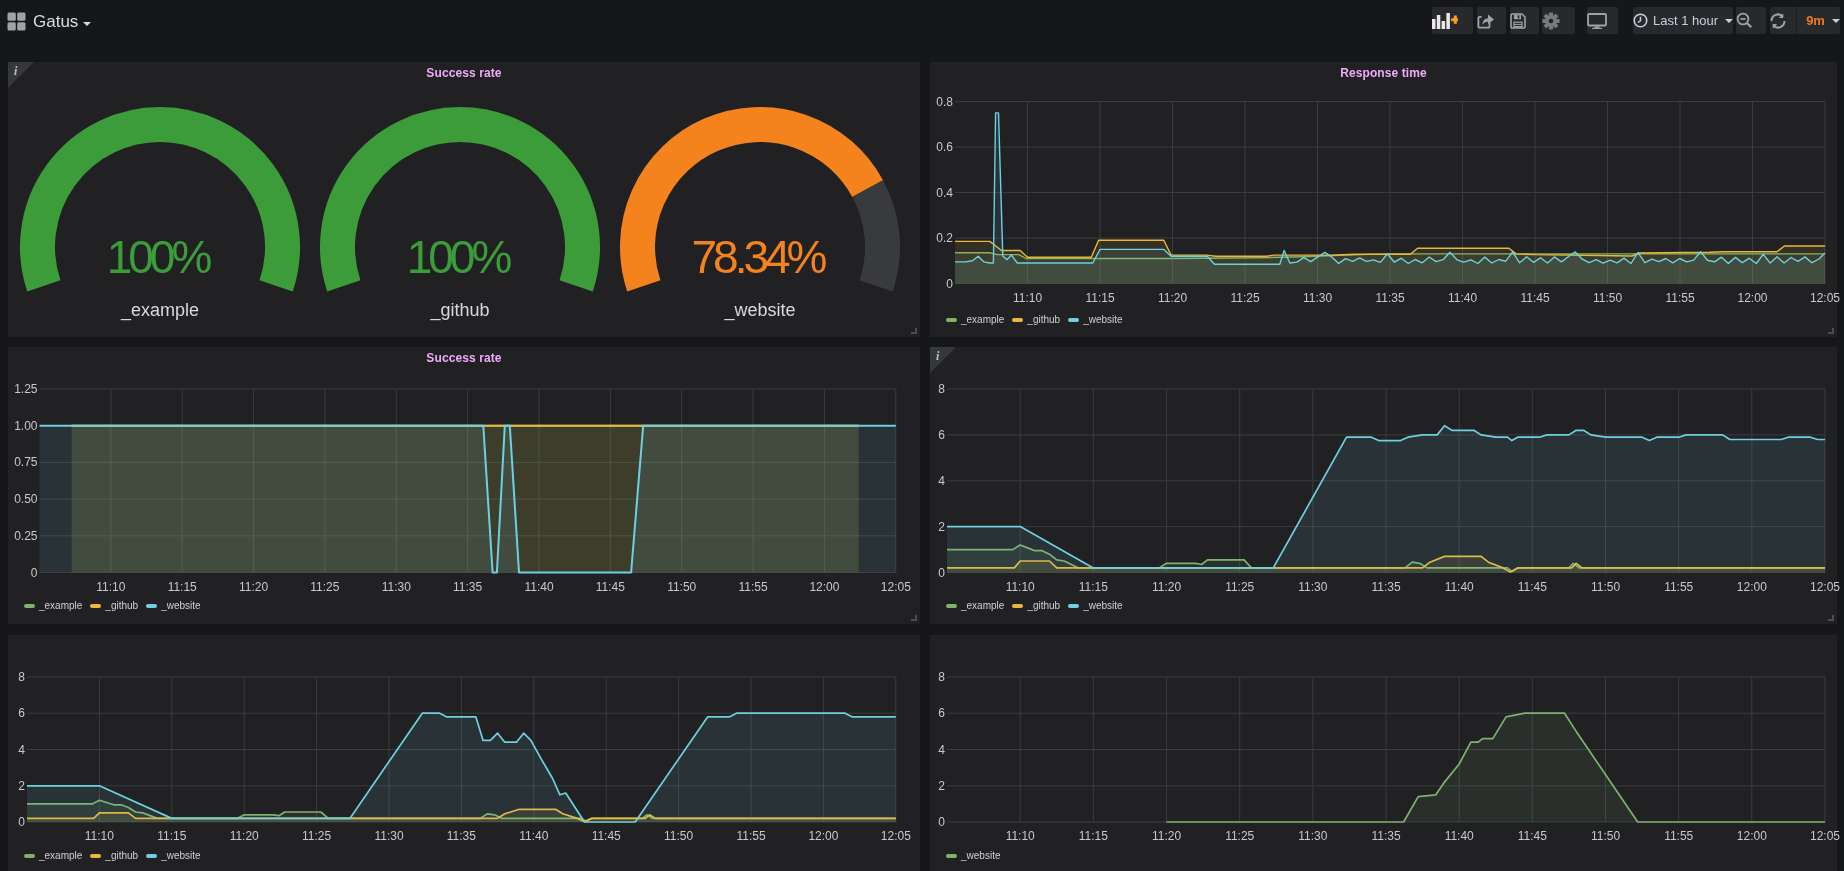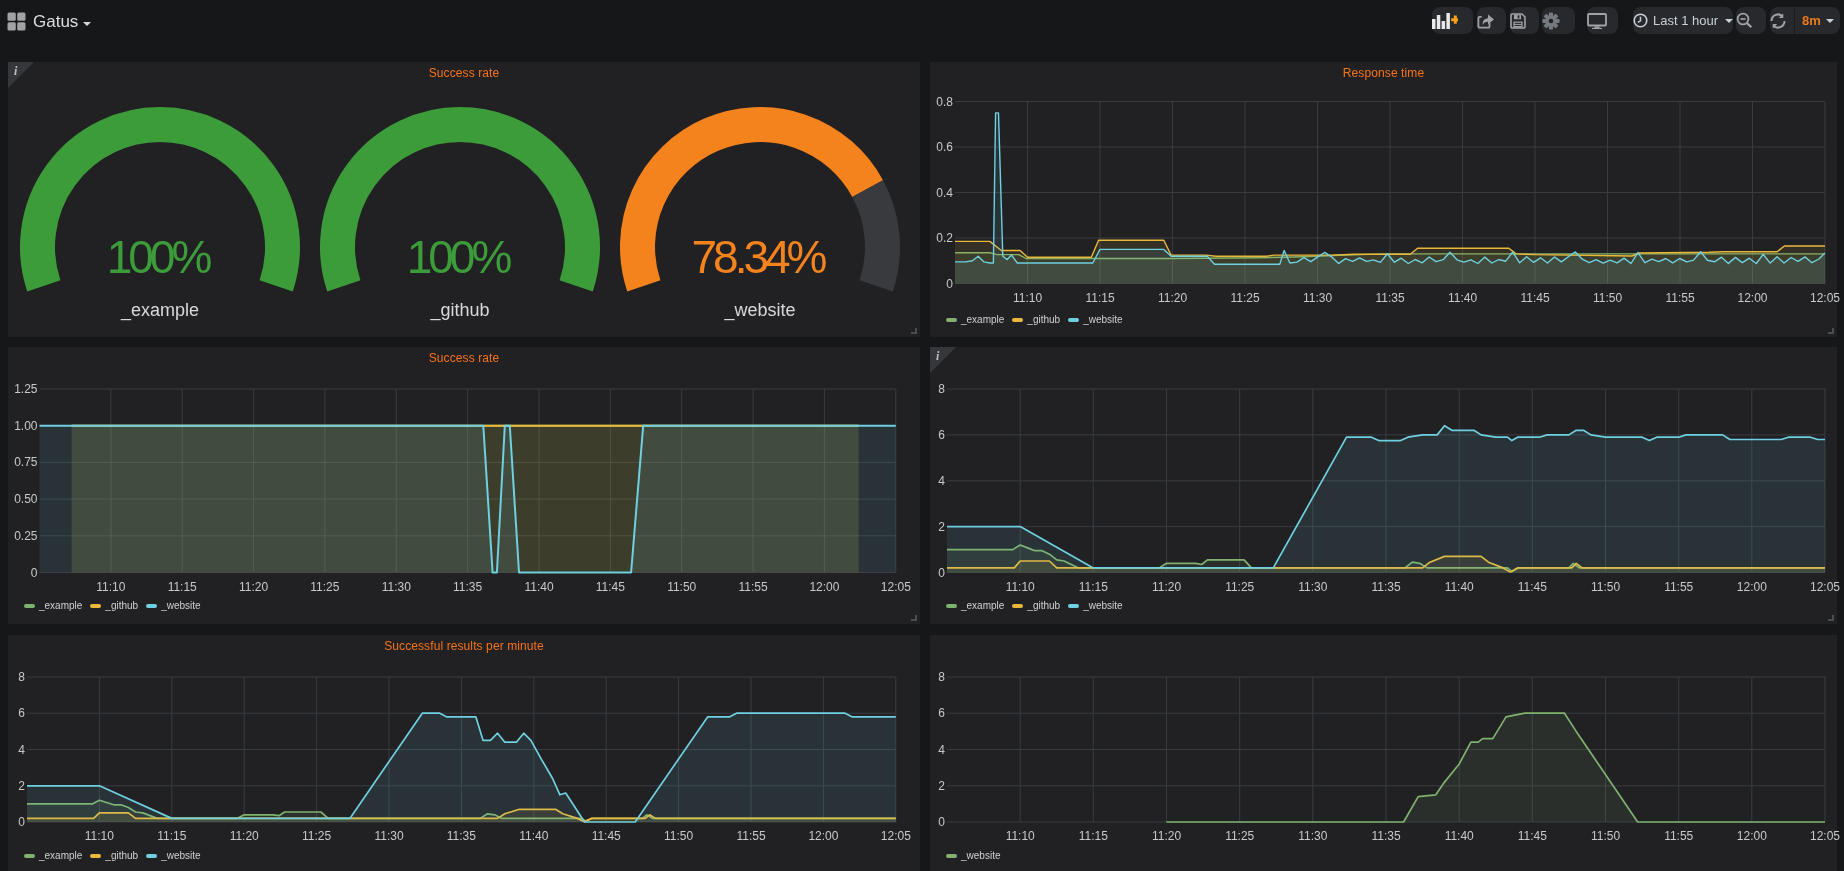--- a/index.html
+++ b/index.html
@@ -4,25 +4,25 @@
 * { margin:0; padding:0; box-sizing:border-box; }
 html,body { width:1844px; height:871px; background:#161719; overflow:hidden;
   font-family:"Liberation Sans", sans-serif; }
 .navbar { position:absolute; left:0; top:0; width:1540px; height:52px; }
 .brand { position:absolute; left:7px; top:12px; }
 .brandtxt { position:absolute; left:33px; top:12px; font-size:17px; color:#dcdde0; }
 .caret { display:inline-block; width:0; height:0; border-left:4px solid transparent;
   border-right:4px solid transparent; border-top:4.5px solid #c7d0d9; vertical-align:middle; }
 .brandcaret { position:absolute; left:83px; top:22px; }
 .brandcaret span { display:block; }
-.btn { position:absolute; top:7px; height:27px; background:#28292d; border-radius:8px;
-  display:flex; align-items:center; justify-content:flex-start; color:#c7d0d9; font-size:13px; white-space:nowrap; }
+.btn { position:absolute; top:7px; height:27px; background:#28292d; border-radius:2px;
+  display:flex; align-items:center; justify-content:space-between; color:#c7d0d9; font-size:13px; white-space:nowrap; }
 .panel { position:absolute; background:#212124; }
 .ptitle { position:absolute; top:4px; left:0; width:100%; text-align:center;
-  font-size:12px; font-weight:normal; color:#f97316; letter-spacing:.1px; }
+  font-size:12px; font-weight:bold; color:#f0abfc; letter-spacing:.1px; }
 .ax { font-size:12px; fill:#c8c9ca; font-family:"Liberation Sans",sans-serif; }
 .gv { font-size:46px; font-weight:normal; letter-spacing:-4px; font-family:"Liberation Sans",sans-serif; }
 .gl { font-size:18px; fill:#d8d9da; font-family:"Liberation Sans",sans-serif; }
 .legend { position:absolute; display:flex; align-items:center; font-size:10px; color:#d0d1d2; }
 .li { display:flex; align-items:center; margin-right:8px; }
 .lic { display:inline-block; width:11px; height:4px; border-radius:2px; margin-right:4px; }
 .icorner { position:absolute; left:0; top:0; width:0; height:0;
   border-top:26px solid #35373b; border-right:26px solid transparent; }
 .iglyph { position:absolute; left:6px; top:2px; font:italic bold 12px "Liberation Serif",serif; color:#bcc0c6; }
 .rsz { position:absolute; right:3px; bottom:3px; width:6px; height:6px;
@@ -102,21 +102,21 @@
 </svg>
     </div>
   <div class="btn" style="left:1770px;width:70px">
       <svg width="16" height="16" viewBox="0 0 16 16">
 <path d="M14.5 8 a6.5 6.5 0 0 1 -11.4 4.3" fill="none" stroke="#9fa2a7" stroke-width="2"></path>
 <path d="M1.5 8 a6.5 6.5 0 0 1 11.4 -4.3" fill="none" stroke="#9fa2a7" stroke-width="2"></path>
 <path d="M13.2 0.6 v4.4 h-4.4 z" fill="#9fa2a7"></path>
 <path d="M2.8 15.4 v-4.4 h4.4 z" fill="#9fa2a7"></path>
 </svg>
      <span style="width:1px;height:27px;background:#1c1d1f;margin:0 0 0 8px"></span>
-     <span style="color:#eb7b18;font-weight:bold;margin-left:7px">8m</span>
+     <span style="color:#eb7b18;font-weight:bold;margin-left:7px">9m</span>
      <span class="caret" style="margin-left:5px"></span>
     </div>
 </div>
 
 <div class="panel" style="left:8px;top:62px;width:912px;height:275px">
   <div class="ptitle">Success rate</div>
   <svg width="912" height="275" viewBox="0 0 912 275" style="position:absolute;left:0;top:0">
       <path d="M 35.83 223.87 A 122.5 122.5 0 1 1 268.17 223.87" fill="none" stroke="#3d9c3a" stroke-width="35"></path>
       <path d="M 335.83 223.87 A 122.5 122.5 0 1 1 568.17 223.87" fill="none" stroke="#3d9c3a" stroke-width="35"></path>
       <path d="M 635.83 223.87 A 122.5 122.5 0 0 1 859.65 126.54" fill="none" stroke="#f4831e" stroke-width="35"></path>
@@ -286,21 +286,20 @@
       <span class="li"><span class="lic" style="background:#7EB26D"></span>_example</span>
       <span class="li"><span class="lic" style="background:#EAB839"></span>_github</span>
       <span class="li"><span class="lic" style="background:#6ED0E0"></span>_website</span>
     </div>
   <div class="icorner"></div>
     <div class="iglyph">i</div>
   <div class="rsz"></div>
 </div>
 
 <div class="panel" style="left:8px;top:635px;width:912px;height:277px">
-  <div class="ptitle">Successful results per minute</div>
   <svg width="912" height="277" viewBox="0 0 912 277" style="position:absolute;left:0;top:0;overflow:visible">
       <line x1="91.4" y1="42.0" x2="91.4" y2="187.0" stroke="#383c41" stroke-width="1"></line>
       <line x1="163.8" y1="42.0" x2="163.8" y2="187.0" stroke="#383c41" stroke-width="1"></line>
       <line x1="236.2" y1="42.0" x2="236.2" y2="187.0" stroke="#383c41" stroke-width="1"></line>
       <line x1="308.6" y1="42.0" x2="308.6" y2="187.0" stroke="#383c41" stroke-width="1"></line>
       <line x1="381.0" y1="42.0" x2="381.0" y2="187.0" stroke="#383c41" stroke-width="1"></line>
       <line x1="453.4" y1="42.0" x2="453.4" y2="187.0" stroke="#383c41" stroke-width="1"></line>
       <line x1="525.8" y1="42.0" x2="525.8" y2="187.0" stroke="#383c41" stroke-width="1"></line>
       <line x1="598.2" y1="42.0" x2="598.2" y2="187.0" stroke="#383c41" stroke-width="1"></line>
       <line x1="670.6" y1="42.0" x2="670.6" y2="187.0" stroke="#383c41" stroke-width="1"></line>

